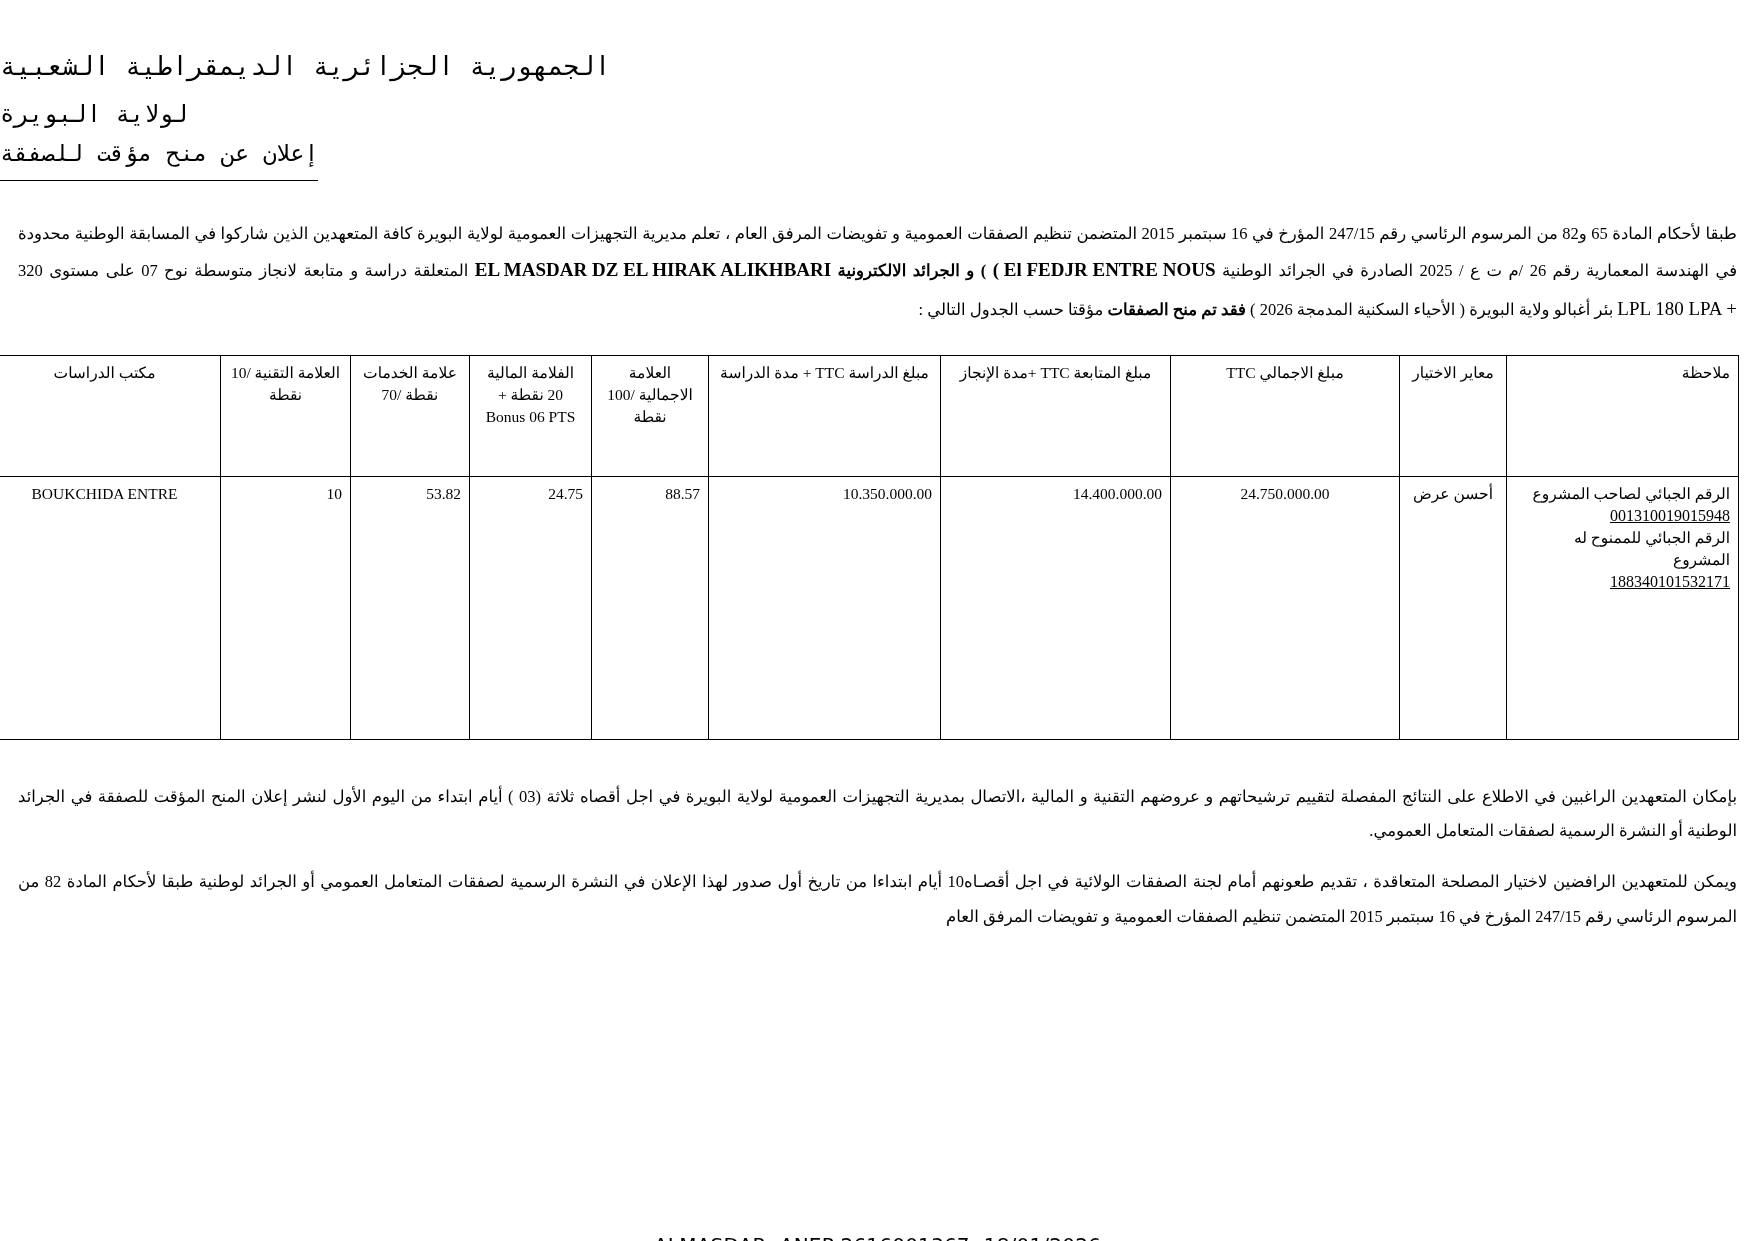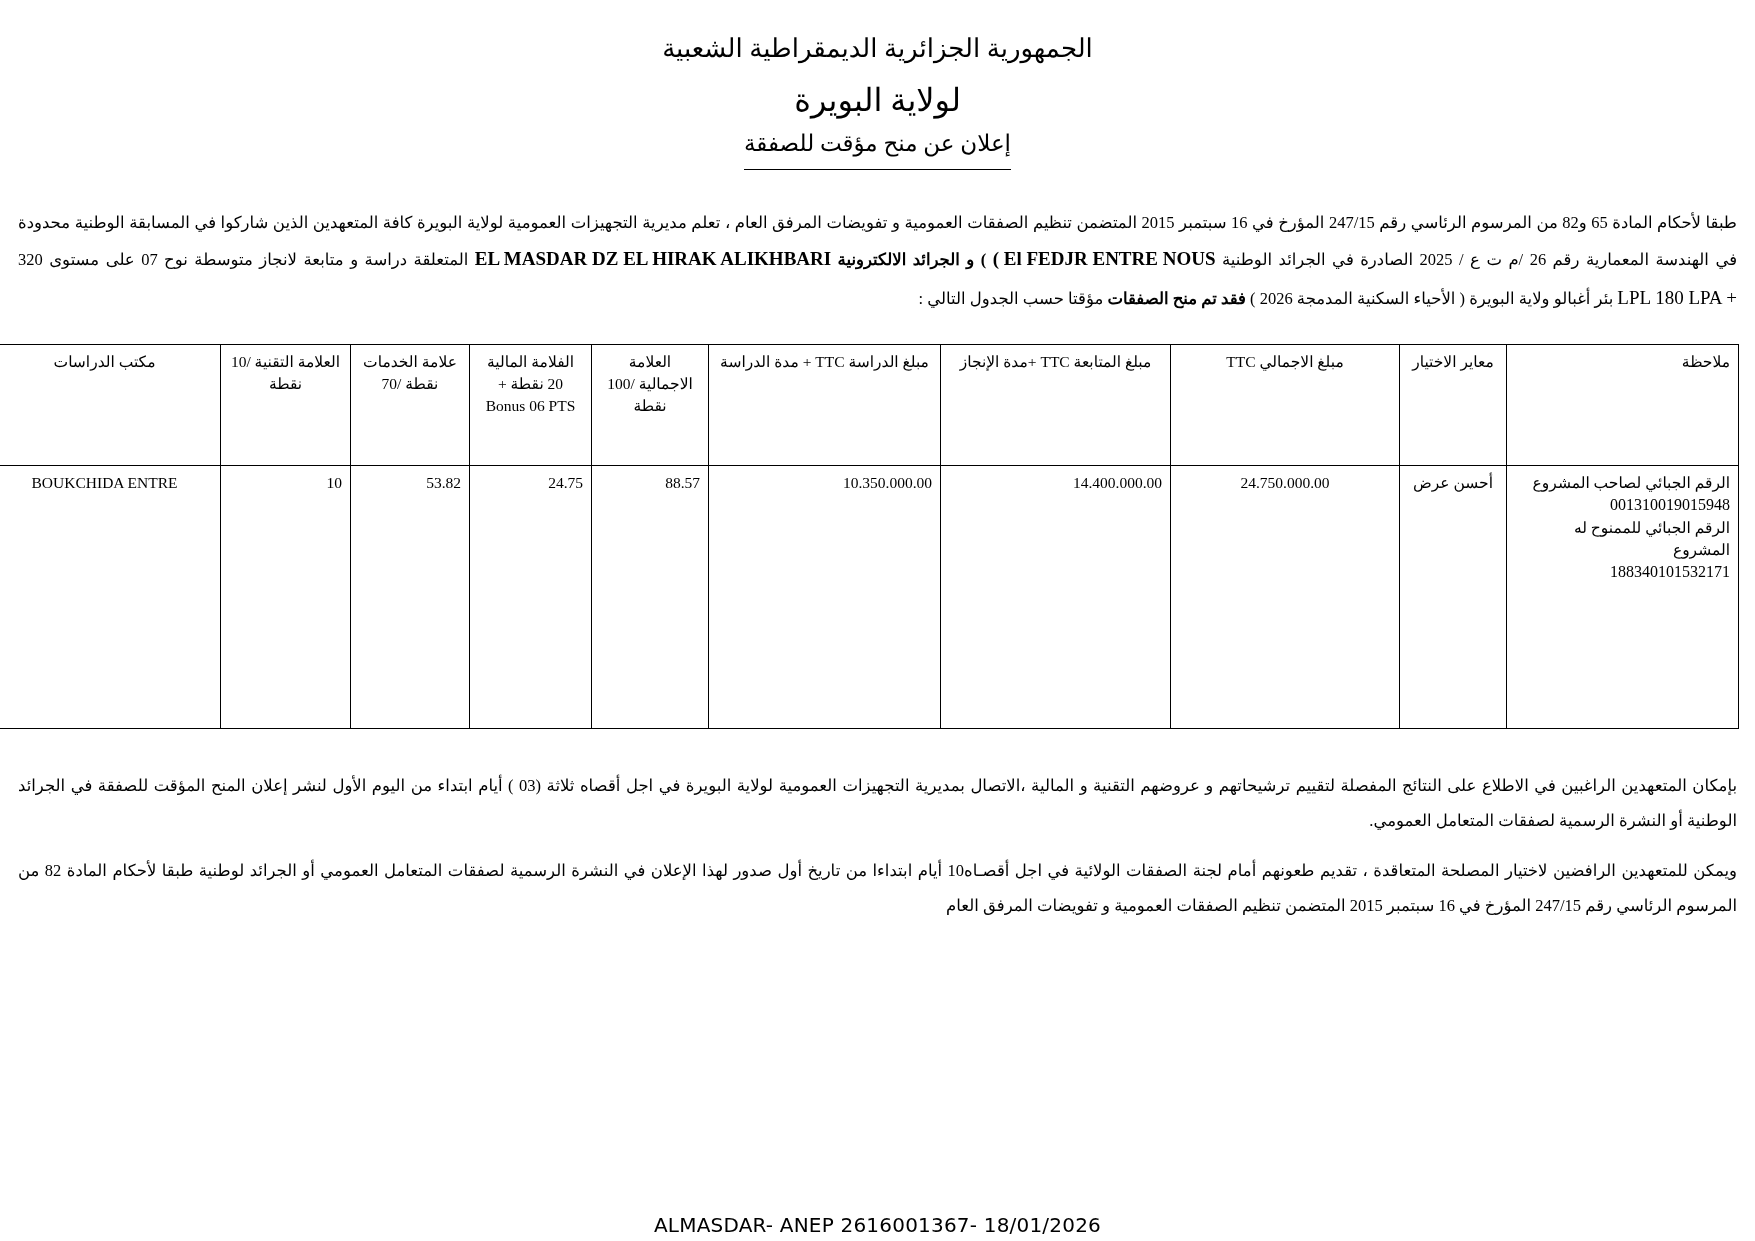--- a/index.html
+++ b/index.html
@@ -19,22 +19,23 @@
   .page {
     width: 1755px;
     height: 1241px;
     box-sizing: border-box;
     padding: 0;
     position: relative;
   }
 
   
   .header {
-    text-align: center;
-    margin-top: 32px;
+    text-align: left;
+    margin-top: 52px;
+    font-family: Liberation Mono, monospace;
   }
   .hdr-line {
     display: block;
     line-height: 1.30;
   }
   .hdr-republic {
     font-size: 26px;
     letter-spacing: 0.5px;
     margin-bottom: 14px;
   }
@@ -42,21 +43,21 @@
     font-size: 19px;
     font-weight: bold;
     margin-bottom: 14px;
   }
   .hdr-direction {
     font-size: 24px;
     font-style: italic;
     margin-bottom: 4px;
   }
   .hdr-wilaya {
-    font-size: 32px;
+    font-size: 24px;
     margin-bottom: 9px;
   }
   .hdr-title {
     font-size: 23px;
     display: inline-block;
     border-bottom: 1.6px solid #000;
     padding-bottom: 12px;
     margin-bottom: 2px;
   }
 
@@ -151,20 +152,21 @@
     text-align: right;
     padding-top: 16px;
     font-size: 15.5px;
     line-height: 1.62;
   }
   .cell-note .num {
     direction: ltr;
     unicode-bidi: embed;
     display: inline-block;
     font-size: 16px;
+    text-decoration: underline;
   }
 
   
   .notes {
     margin: 40px 18px 0 18px;
     font-size: 16.5px;
     line-height: 2.1;
     text-align: justify;
   }
   .notes p {

